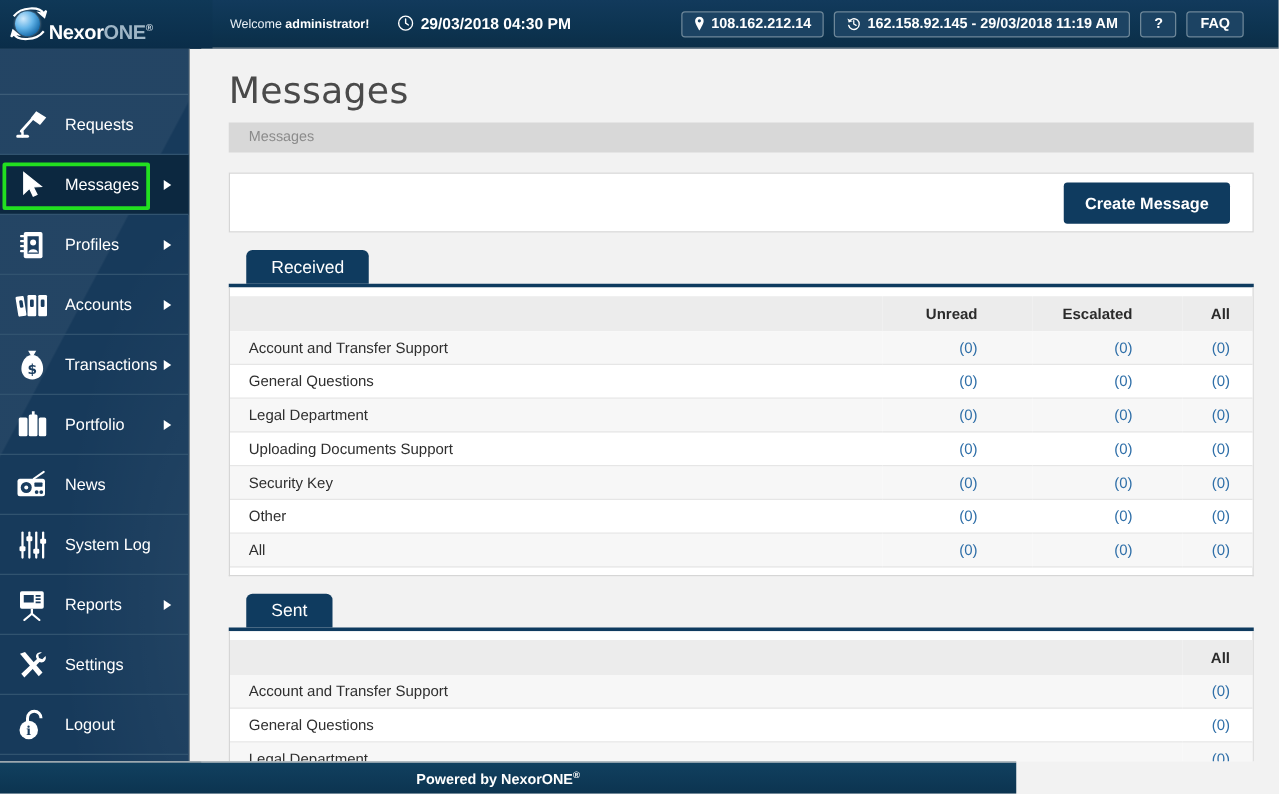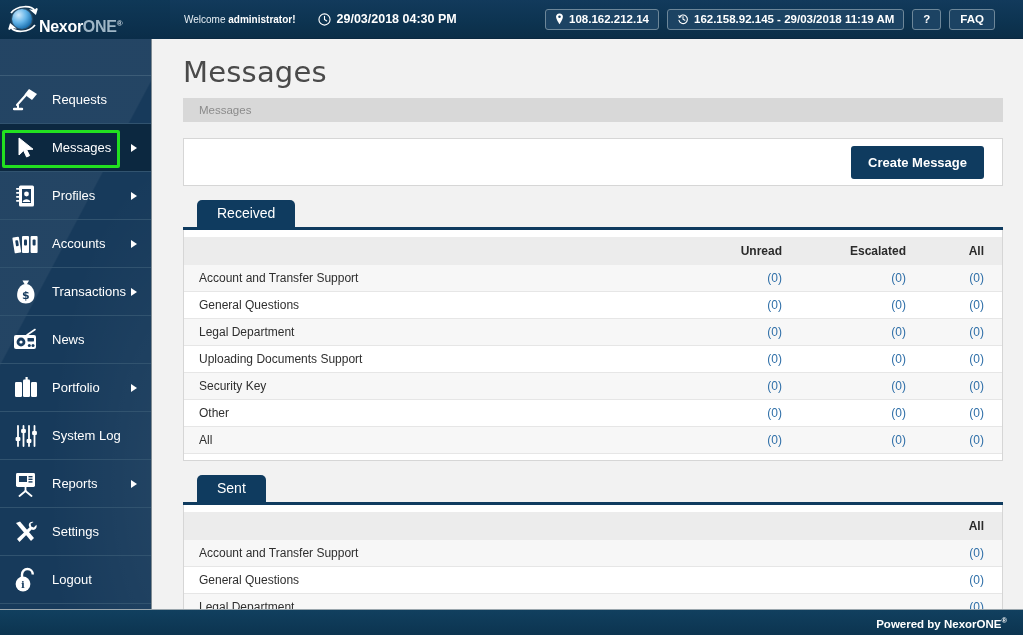--- a/index.html
+++ b/index.html
@@ -44,21 +44,21 @@
   .logo-text .one { color: #9fb6c6; font-weight: bold; }
   .logo-text .reg { color: #cfdde6; font-size: 8px; vertical-align: super; }
 
   .welcome {
     color: #e8f0f6; font-size: 10px; margin-left: 14px; white-space: nowrap;
   }
   .welcome b { color: #ffffff; font-weight: bold; }
 
   .datetime {
     color: #ffffff; font-size: 12.5px; font-weight: bold;
-    margin-left: 22px; display: flex; align-items: center; gap: 6px;
+    margin-left: 22px; display: flex; align-items: flex-start; gap: 6px;
     white-space: nowrap;
   }
   .pill-group {
     margin-left: auto; display: flex; align-items: center; gap: 8px;
     padding-right: 28px;
   }
   .pill {
     border: 1px solid #6d8799; background: #1c4363;
     color: #ffffff; font-size: 11.5px; font-weight: bold;
     padding: 3px 9px; border-radius: 3px;
@@ -162,24 +162,24 @@
   table.msgtbl tr:nth-child(odd) td { background: #f7f7f7; }
   table.msgtbl tr:nth-child(even) td { background: #ffffff; }
   table.msgtbl a { color: #2f6fa8; text-decoration: none; font-size: 12px; }
   .col-unread { width: 120px; padding-right: 44px !important; }
   .col-escalated { width: 120px; padding-right: 40px !important; }
   .col-all { width: 56px; padding-right: 18px !important; }
   .col-all-only { width: 56px; padding-right: 18px !important; }
 
   
   .footer {
-    position: absolute; left: 0; bottom: 0; width: 1023px; height: 26px;
+    position: absolute; left: 0; bottom: 0; width: 813px; height: 26px;
     background: linear-gradient(180deg,#11405f 0%,#0c3450 100%);
     border-top: 1px solid #9aa6ad;
-    display: flex; align-items: center; justify-content: flex-end;
+    display: flex; align-items: center; justify-content: center;
     padding-right: 16px;
   }
   .footer .txt { color: #ffffff; font-size: 11.5px; font-weight: bold; }
   .footer .txt sup { font-size: 7.5px; }
   .sb-bottom {
     position: absolute; left: 0; top: 609px; width: 161px; height: 3px;
     background: #9aa6ad;
   }
 </style>
 </head>
@@ -306,44 +306,44 @@
           <path d="M10.8 5 C16.5 5 19.5 11 19.5 16 C19.5 21 16 24.5 10.8 24.5 C5.6 24.5 2.1 21 2.1 16 C2.1 11 5.1 5 10.8 5 Z" fill="#ffffff"></path>
           <text x="10.8" y="20" font-family="DejaVu Sans, sans-serif" font-size="11" font-weight="bold" fill="#1a3d5f" text-anchor="middle">$</text>
         </svg>
       </span>
       <span class="lbl">Transactions</span>
       <span class="arrow"></span>
     </div>
 
     <div class="nav-item">
       <span class="ico">
+        <svg width="26" height="24" viewBox="0 0 26 24">
+          <rect x="2" y="6" width="7" height="15" rx="1.2" fill="#ffffff"></rect>
+          <rect x="10" y="3.5" width="7" height="17.5" rx="1.2" fill="#ffffff"></rect>
+          <rect x="18" y="6" width="6" height="15" rx="1.2" fill="#ffffff"></rect>
+          <rect x="12.5" y="1" width="2.2" height="3" fill="#ffffff"></rect>
+        </svg>
+      </span>
+      <span class="lbl">Portfolio</span>
+      <span class="arrow"></span>
+    </div>
+
+    <div class="nav-item">
+      <span class="ico">
         <svg width="28" height="24" viewBox="0 0 28 24">
           <path d="M15 7 L23 1.5" stroke="#ffffff" stroke-width="1.6" stroke-linecap="round"></path>
           <rect x="2" y="7" width="22" height="14" rx="2" fill="#ffffff"></rect>
           <circle cx="9" cy="14" r="4.4" fill="#1a3d5f"></circle>
           <circle cx="9" cy="14" r="1.6" fill="#ffffff"></circle>
           <rect x="15.5" y="10" width="6.5" height="3.4" rx=".6" fill="#1a3d5f"></rect>
           <circle cx="17.3" cy="17.6" r="1.5" fill="#1a3d5f"></circle>
           <circle cx="21" cy="17.6" r="1.5" fill="#1a3d5f"></circle>
         </svg>
       </span>
       <span class="lbl">News</span>
-    </div>
-
-    <div class="nav-item">
-      <span class="ico">
-        <svg width="26" height="24" viewBox="0 0 26 24">
-          <rect x="2" y="6" width="7" height="15" rx="1.2" fill="#ffffff"></rect>
-          <rect x="10" y="3.5" width="7" height="17.5" rx="1.2" fill="#ffffff"></rect>
-          <rect x="18" y="6" width="6" height="15" rx="1.2" fill="#ffffff"></rect>
-          <rect x="12.5" y="1" width="2.2" height="3" fill="#ffffff"></rect>
-        </svg>
-      </span>
-      <span class="lbl">Portfolio</span>
-      <span class="arrow"></span>
     </div>
 
     <div class="nav-item">
       <span class="ico">
         <svg width="24" height="24" viewBox="0 0 24 24">
           <g stroke="#ffffff" stroke-width="1.8" stroke-linecap="round">
             <path d="M4 2 V22"></path>
               <path d="M9.5 2 V22"></path>
               <path d="M15 2 V22"></path>
               <path d="M20.5 2 V22"></path>

